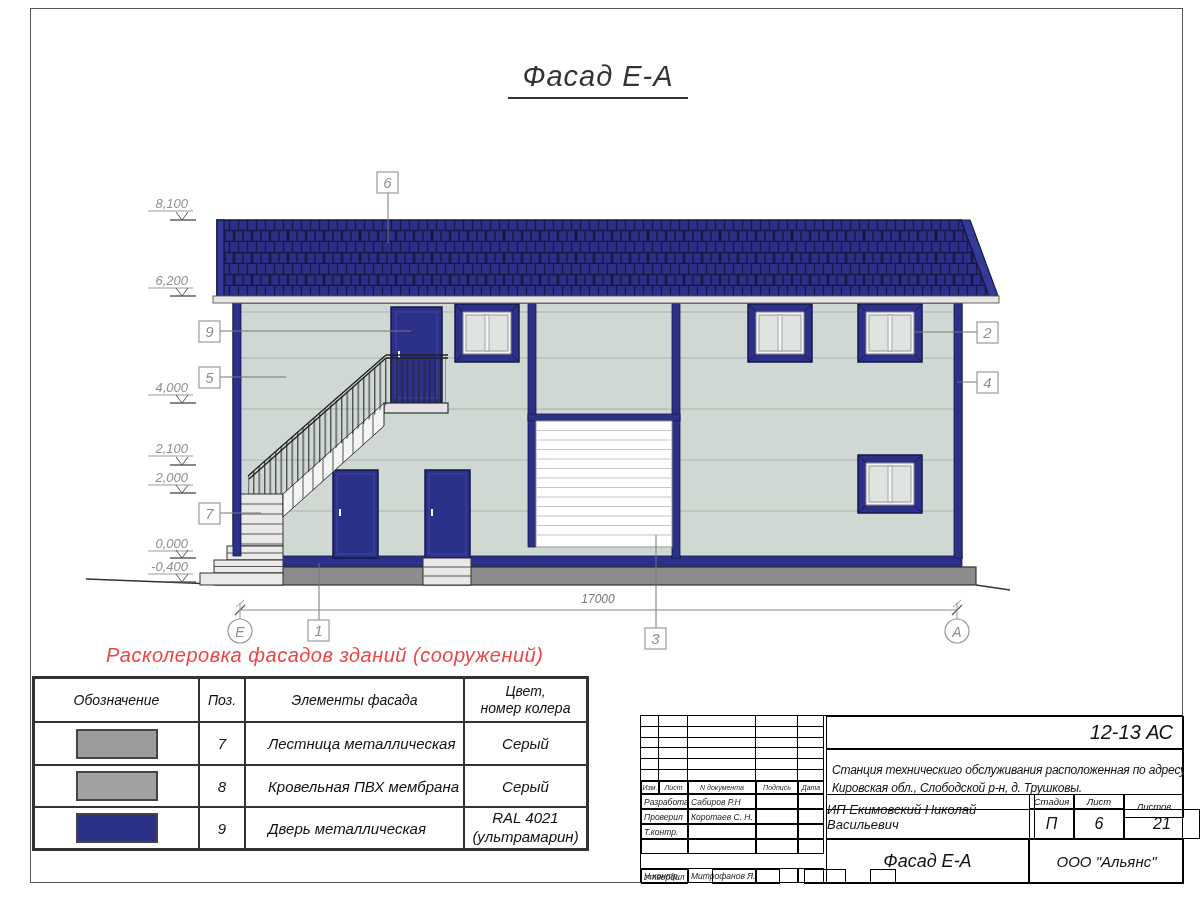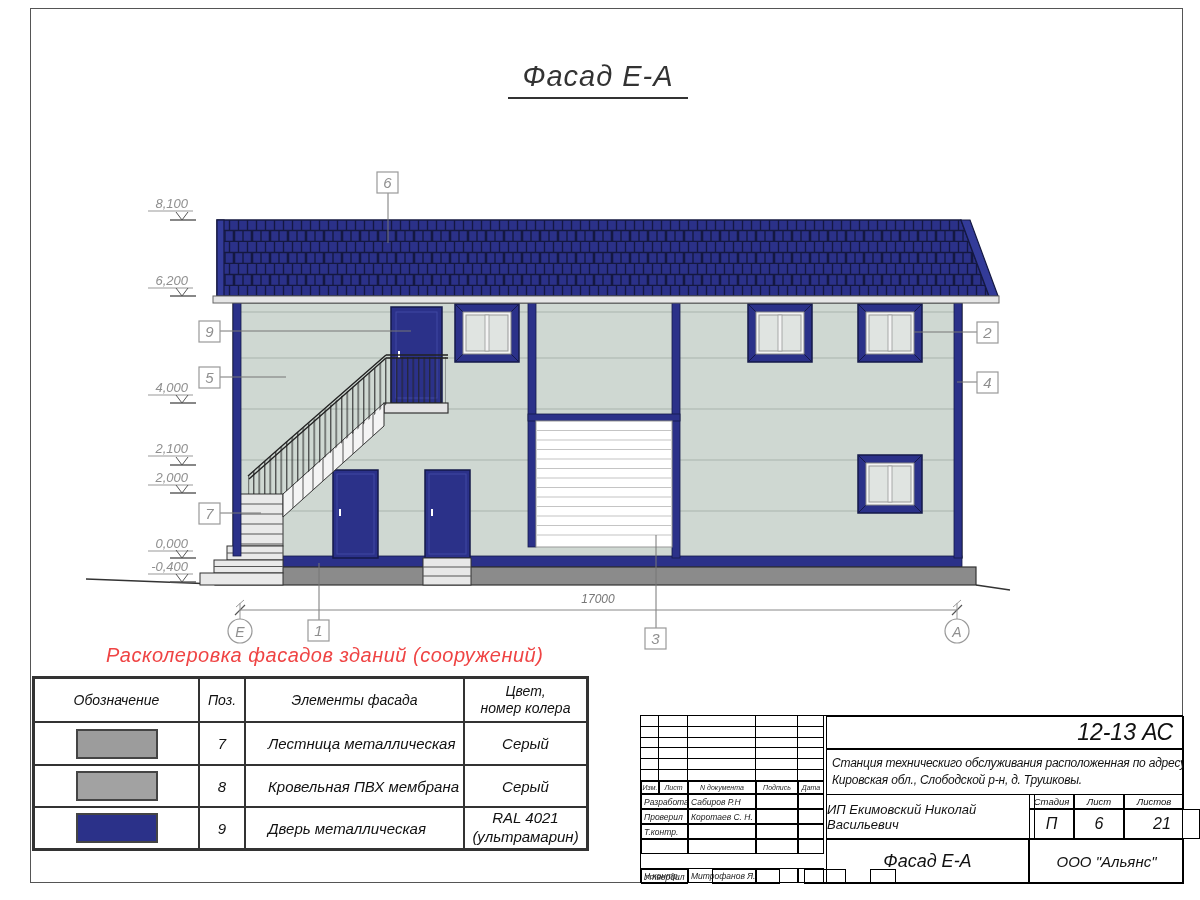--- a/index.html
+++ b/index.html
@@ -334,28 +334,28 @@
           <div></div>
         </div>
       <div class="rolerow" style="top:75px;gap:24px;">
           <div>Утвердил</div>
           <div></div>
           <div></div>
           <div></div>
         </div>
     </div>
 
-    <div class="cell" style="left:185px;top:0;width:358px;height:33px;justify-content:flex-end;padding-right:10px;font-size:23px;">12-13 АС</div>
-    <div class="cell" style="left:185px;top:33px;width:358px;height:46px;flex-direction:column;align-items:flex-start;justify-content:center;padding-left:5px;font-size:12px;line-height:1.45;letter-spacing:-0.2px;white-space:nowrap;">
+    <div class="cell" style="left:185px;top:0;width:358px;height:33px;justify-content:flex-end;padding-right:10px;font-size:20px;">12-13 АС</div>
+    <div class="cell" style="left:185px;top:33px;width:358px;height:61px;flex-direction:column;align-items:flex-start;justify-content:center;padding-left:5px;font-size:12px;line-height:1.45;letter-spacing:-0.2px;white-space:nowrap;">
       <span>Станция техническиго обслуживания расположенная по адресу</span>
       <span>Кировская обл., Слободской р-н, д. Трушковы.</span>
     </div>
     <div class="cell" style="left:185px;top:78px;width:209px;height:45px;font-size:13px;">ИП Екимовский Николай Васильевич</div>
     <div class="cell" style="left:388px;top:78px;width:45px;height:15px;font-size:9.5px;">Стадия</div>
     <div class="cell" style="left:433px;top:78px;width:50px;height:15px;font-size:9.5px;">Лист</div>
-    <div class="cell" style="left:483px;top:78px;width:60px;height:15px;font-size:9.5px;">Листов</div>
+    <div class="cell" style="left:483px;top:78px;width:60px;height:24px;font-size:9.5px;">Листов</div>
     <div class="cell" style="left:388px;top:93px;width:45px;height:30px;font-size:16px;">П</div>
     <div class="cell" style="left:433px;top:93px;width:50px;height:30px;font-size:16px;">6</div>
     <div class="cell" style="left:483px;top:93px;width:76px;height:30px;font-size:16px;">21</div>
     <div class="cell" style="left:185px;top:123px;width:203px;height:45px;font-size:18px;">Фасад Е-А</div>
     <div class="cell" style="left:388px;top:123px;width:155px;height:45px;font-size:15px;">ООО "Альянс"</div>
   </div>
 </div>
 
 </body></html>

